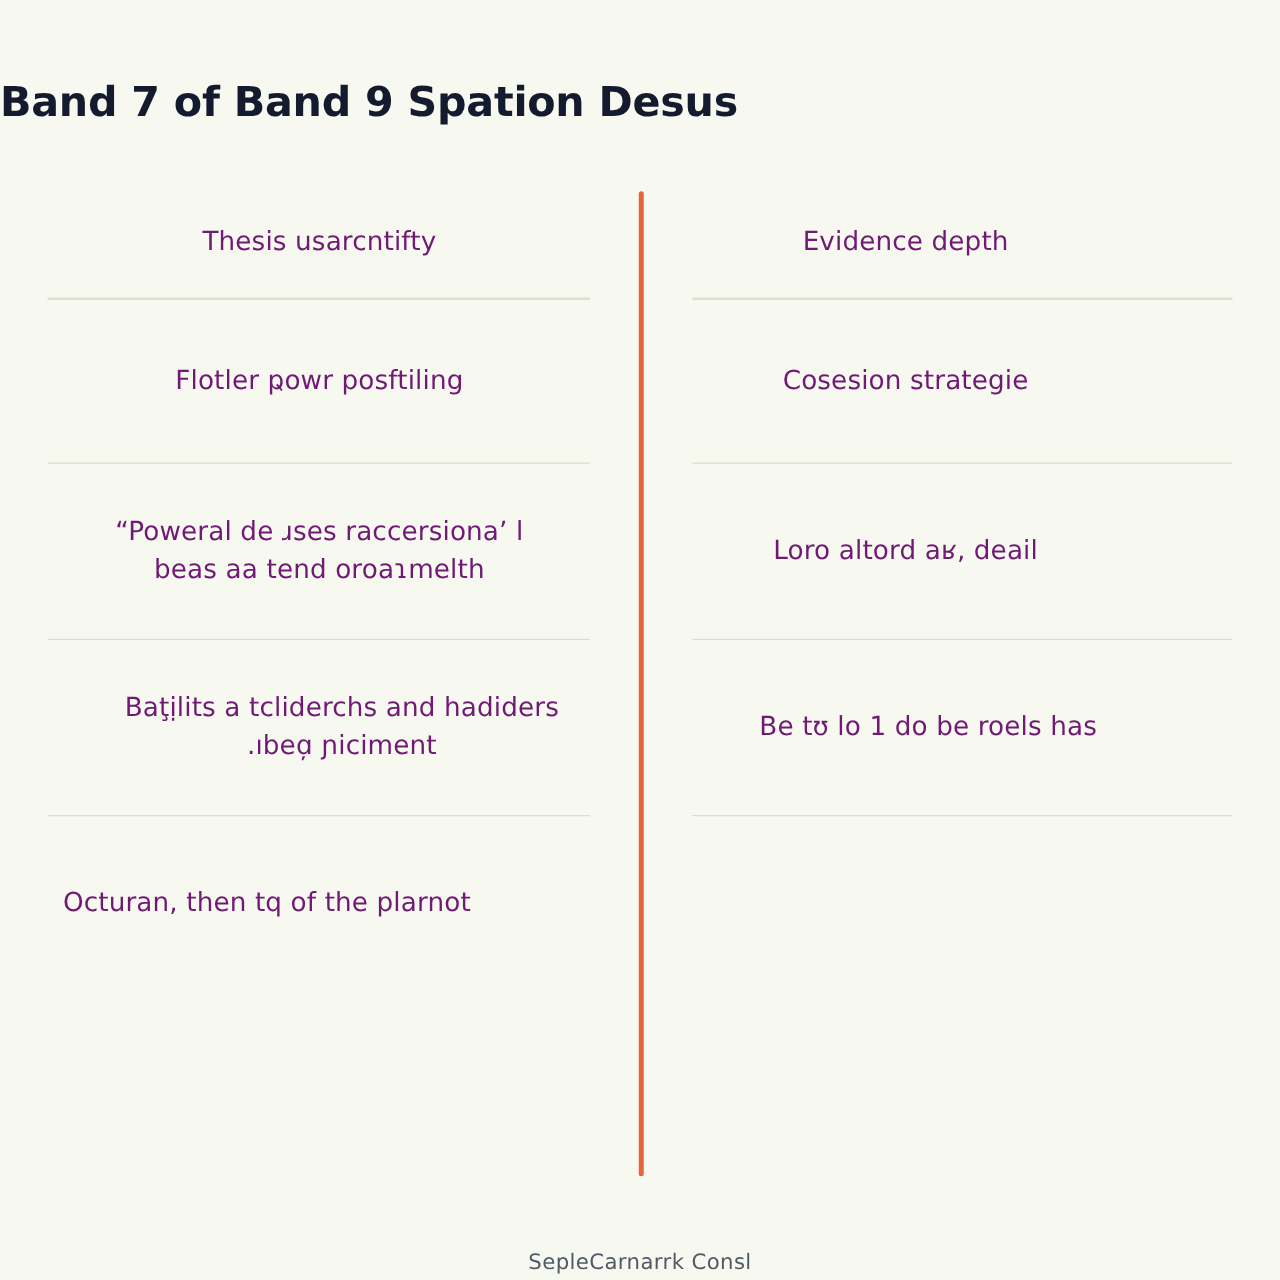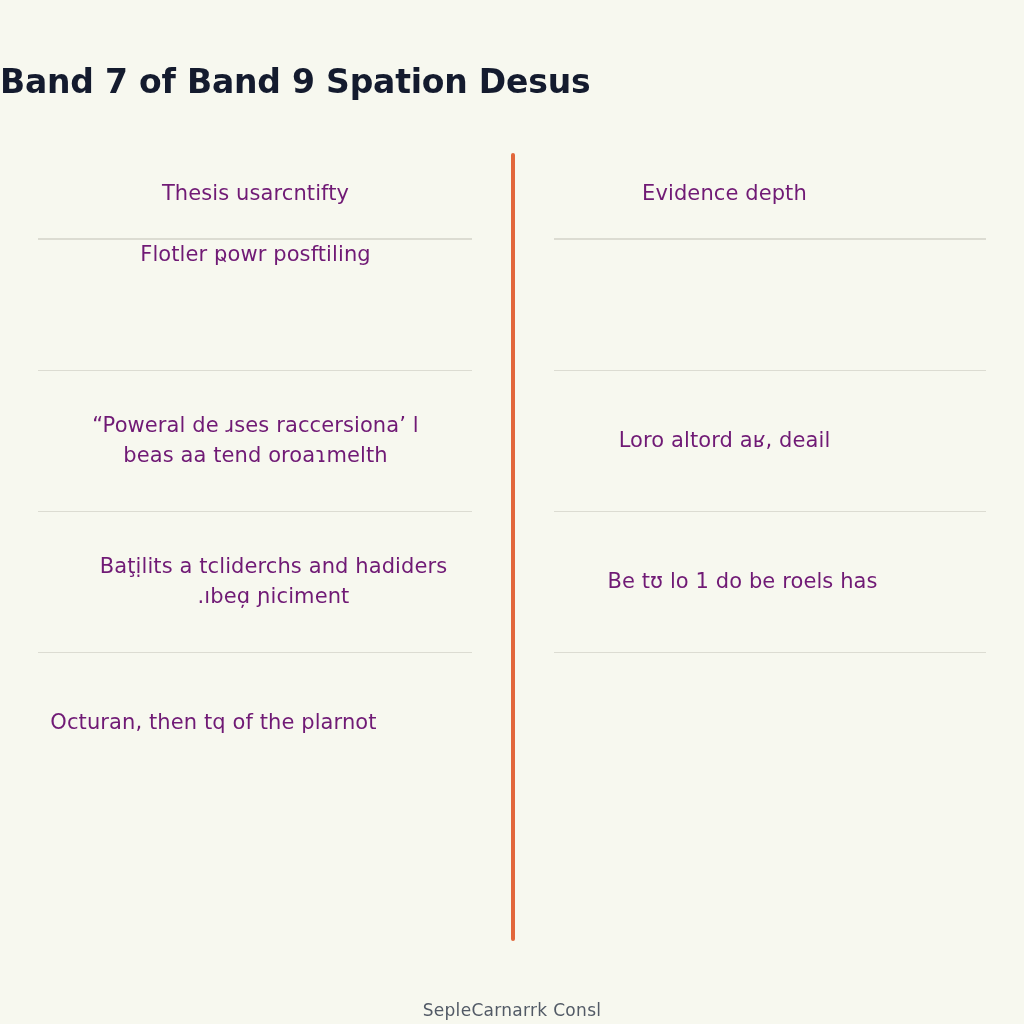--- a/index.html
+++ b/index.html
@@ -151,23 +151,26 @@
           </div>
         </div>
         <div class="row-sep">
           <div class="seg seg-left"></div>
           <div class="seg seg-right"></div>
         </div>
         <div class="row-sep">
           <div class="seg seg-left"></div>
           <div class="seg seg-right"></div>
         </div>
-        <div class="row" style="height: 130px; flex-direction: column;">
+        <div class="row" style="height: 130px;">
           <div class="cell cell-left">
             <div class="cell-text">Flotler ҏowr posftiling</div>
+          </div>
+          <div class="cell cell-right">
+            <div class="cell-text">Cosesion strategie</div>
           </div>
         </div>
         <div class="row-sep">
           <div class="seg seg-left"></div>
           <div class="seg seg-right"></div>
         </div>
         <div class="row" style="height: 140px;">
           <div class="cell cell-left">
             <div class="cell-text">“Poweral de ɹses raccersionaʼ l<br>beas aa tend oroaɿmelth</div>
           </div>

